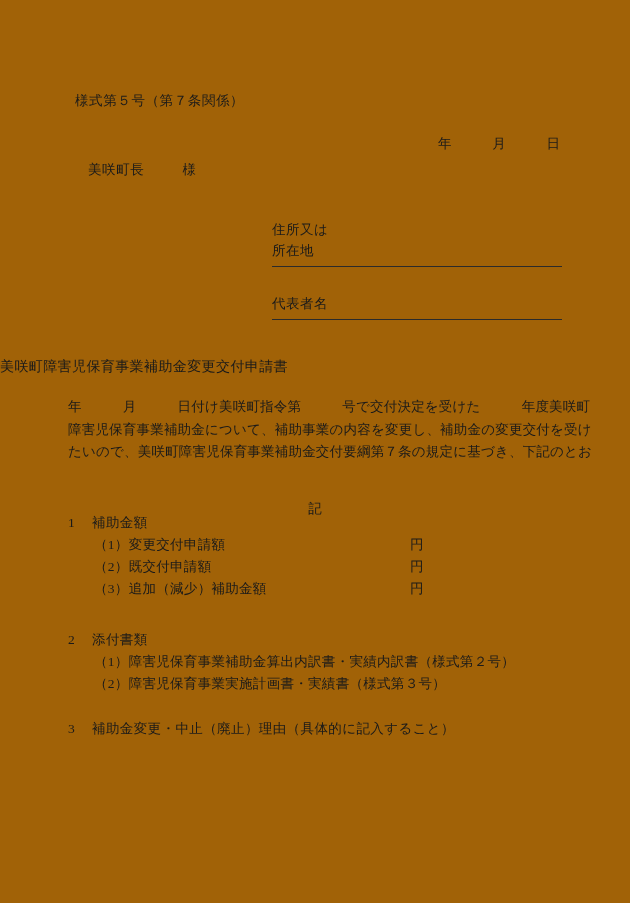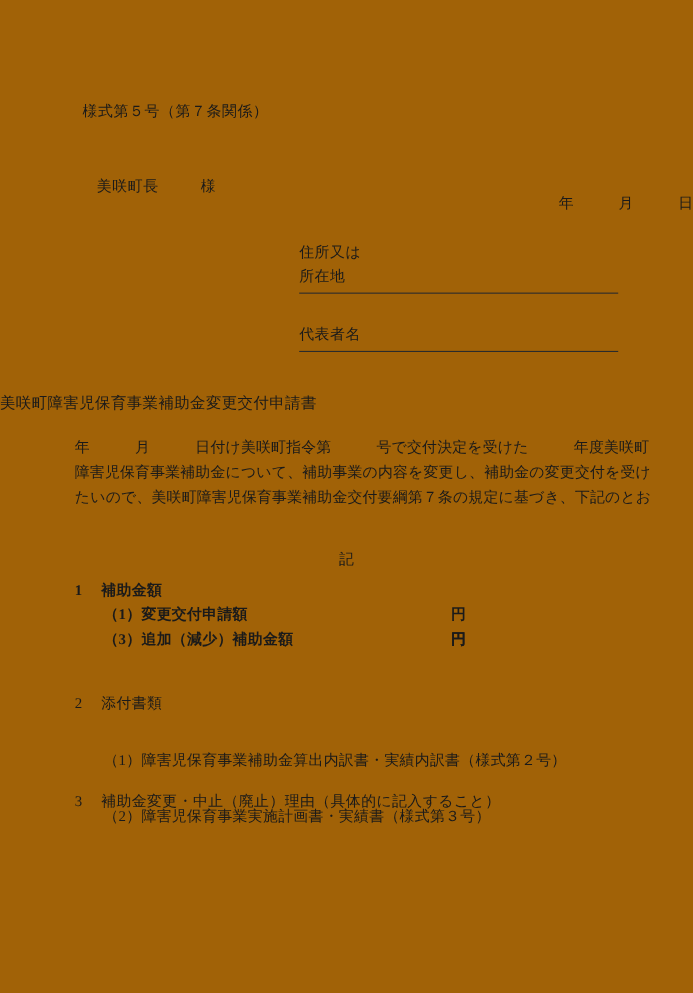--- a/index.html
+++ b/index.html
@@ -34,24 +34,24 @@
     white-space: nowrap;
   }
 
   
   .date-line {
     position: absolute;
     left: 0;
     top: 135px;
     width: 630px;
     text-align: right;
+    padding-right: 70px;
     box-sizing: border-box;
     font-size: 13.5px;
     white-space: nowrap;
-    margin-top: 41px;
   }
   .date-line .dslot { display: inline-block; }
   .gap-md { display: inline-block; width: 34px; }
 
   
   .addressee {
     position: absolute;
     left: 88px;
     top: 161px;
     font-size: 13.5px;
@@ -116,40 +116,39 @@
   }
 
   
   .section {
     position: absolute;
     left: 68px;
     width: 520px;
     font-size: 13.5px;
     line-height: 22px;
   }
-  .sec-1 { top: 526px; font-weight: bold; }
+  .sec-1 { top: 512px; }
   .sec-2 { top: 629px; }
   .sec-3 { top: 718px; }
 
   .sec-head {
     white-space: nowrap;
     letter-spacing: 0.4px;
   }
   .sec-head .num { display: inline-block; width: 24px; }
   .sub-list {
     margin: 0;
     padding: 0;
     list-style: none;
   }
   .sub-item {
     padding-left: 26px;
     white-space: nowrap;
     letter-spacing: 0.3px;
     line-height: 22px;
-    margin-top: 29px;
   }
   .amount-row {
     display: flex;
     padding-left: 26px;
     line-height: 22px;
     text-align: center;
   }
   .amount-label {
     white-space: nowrap;
     letter-spacing: 0.3px;
@@ -210,20 +209,21 @@
     <div class="section sec-1">
       <div class="sec-head">
         <span class="num">1</span><span>補助金額</span>
       </div>
       <ul class="sub-list">
         <li class="amount-row">
           <span class="amount-label">（1）変更交付申請額</span>
           <span class="amount-unit">円</span>
         </li>
         <li class="amount-row">
+          <span class="amount-label">（2）既交付申請額</span>
           <span class="amount-unit">円</span>
         </li>
         <li class="amount-row">
           <span class="amount-label">（3）追加（減少）補助金額</span>
           <span class="amount-unit">円</span>
         </li>
       </ul>
     </div>
 
     <div class="section sec-2">

